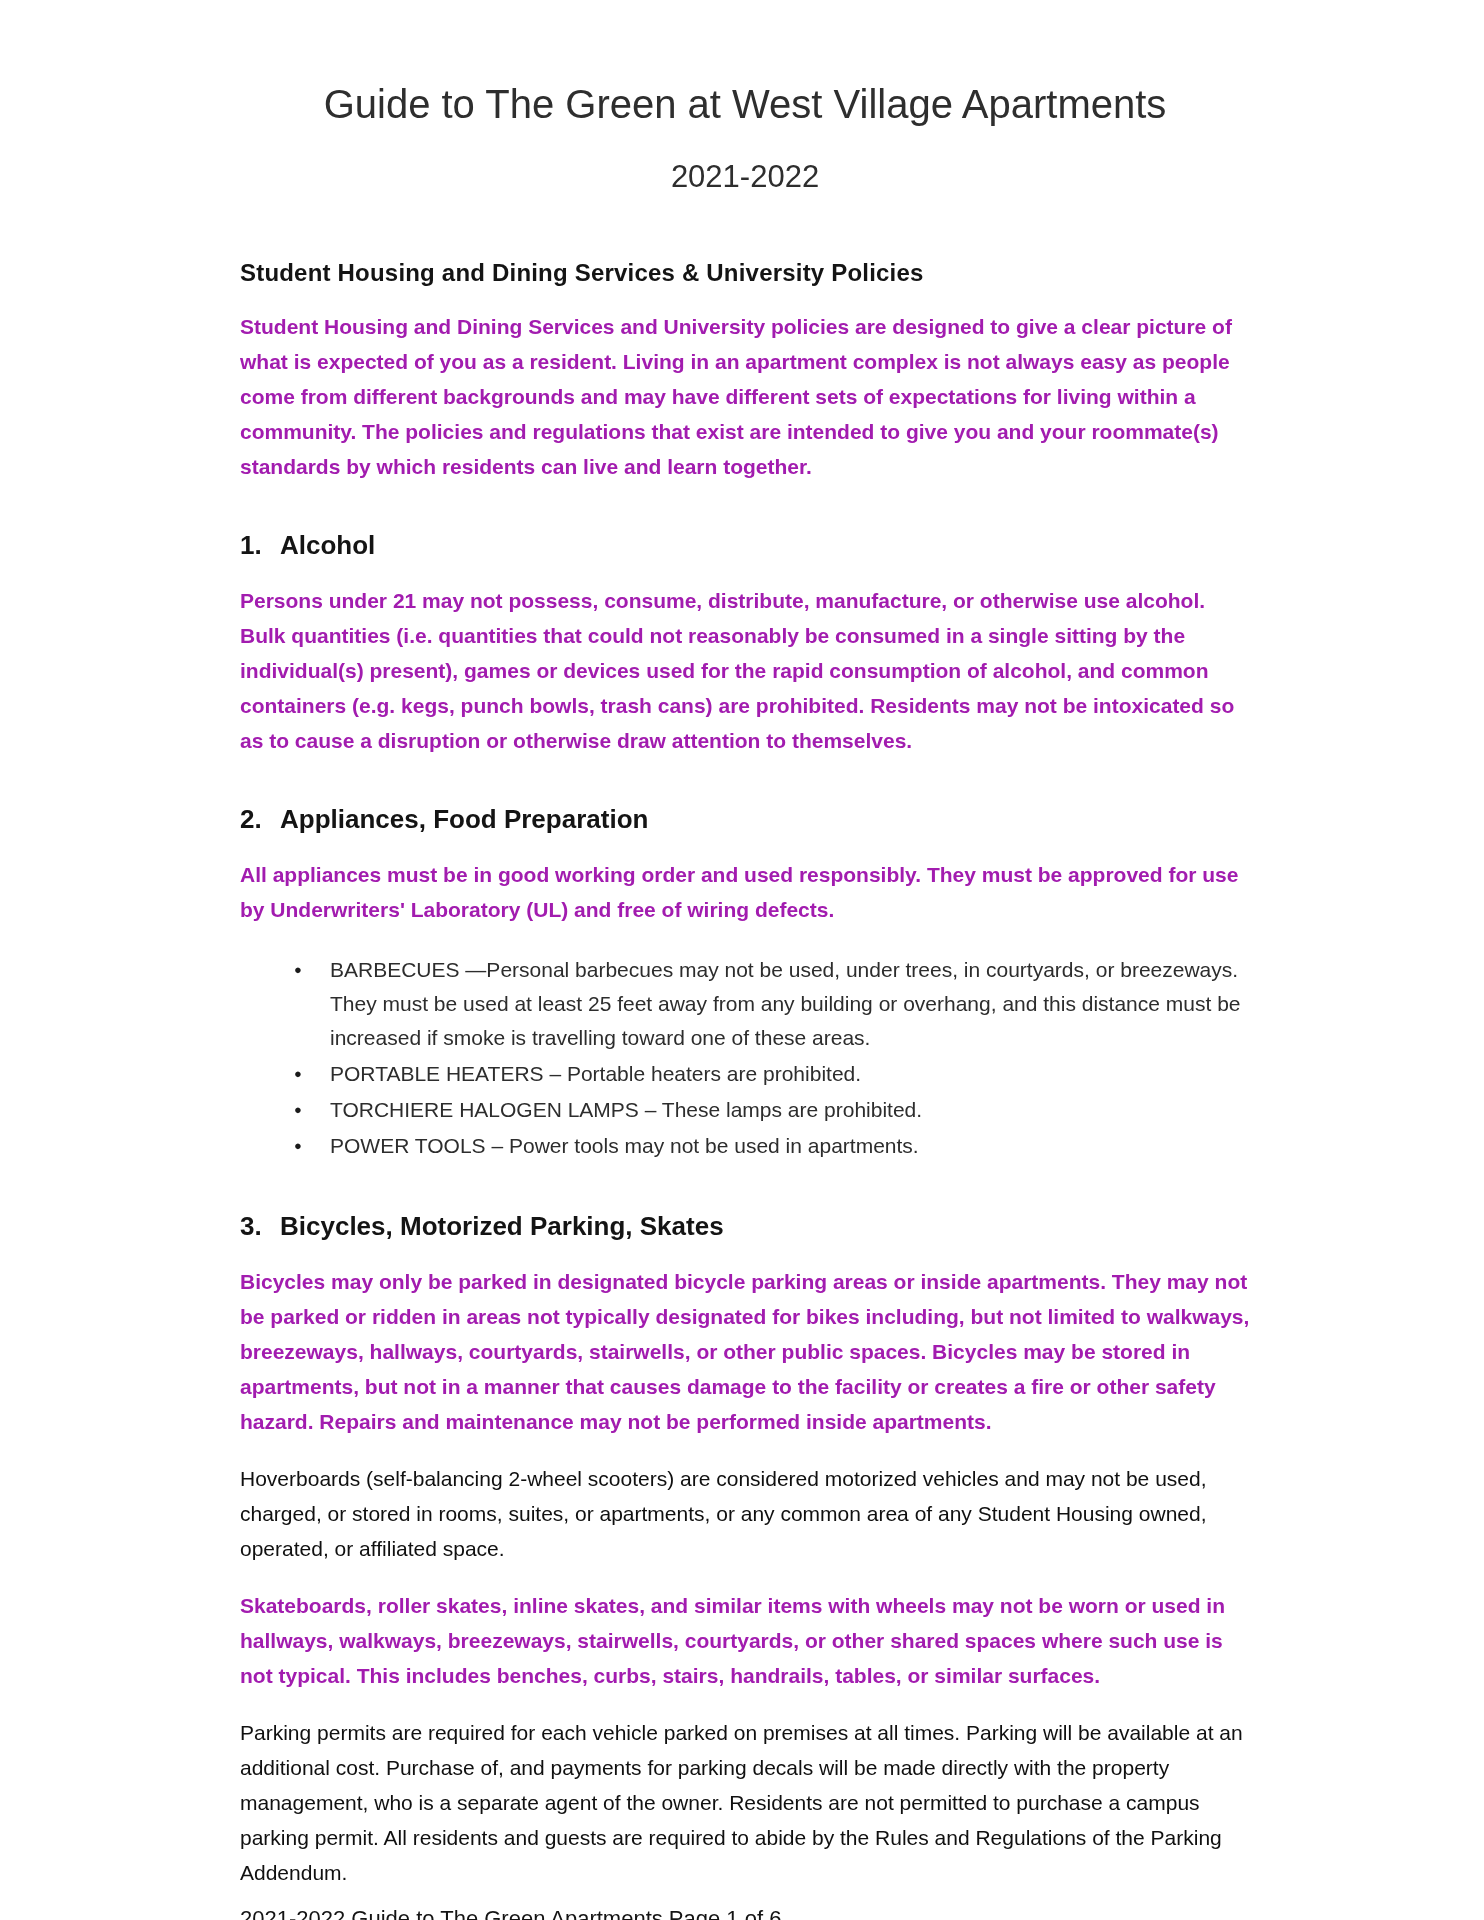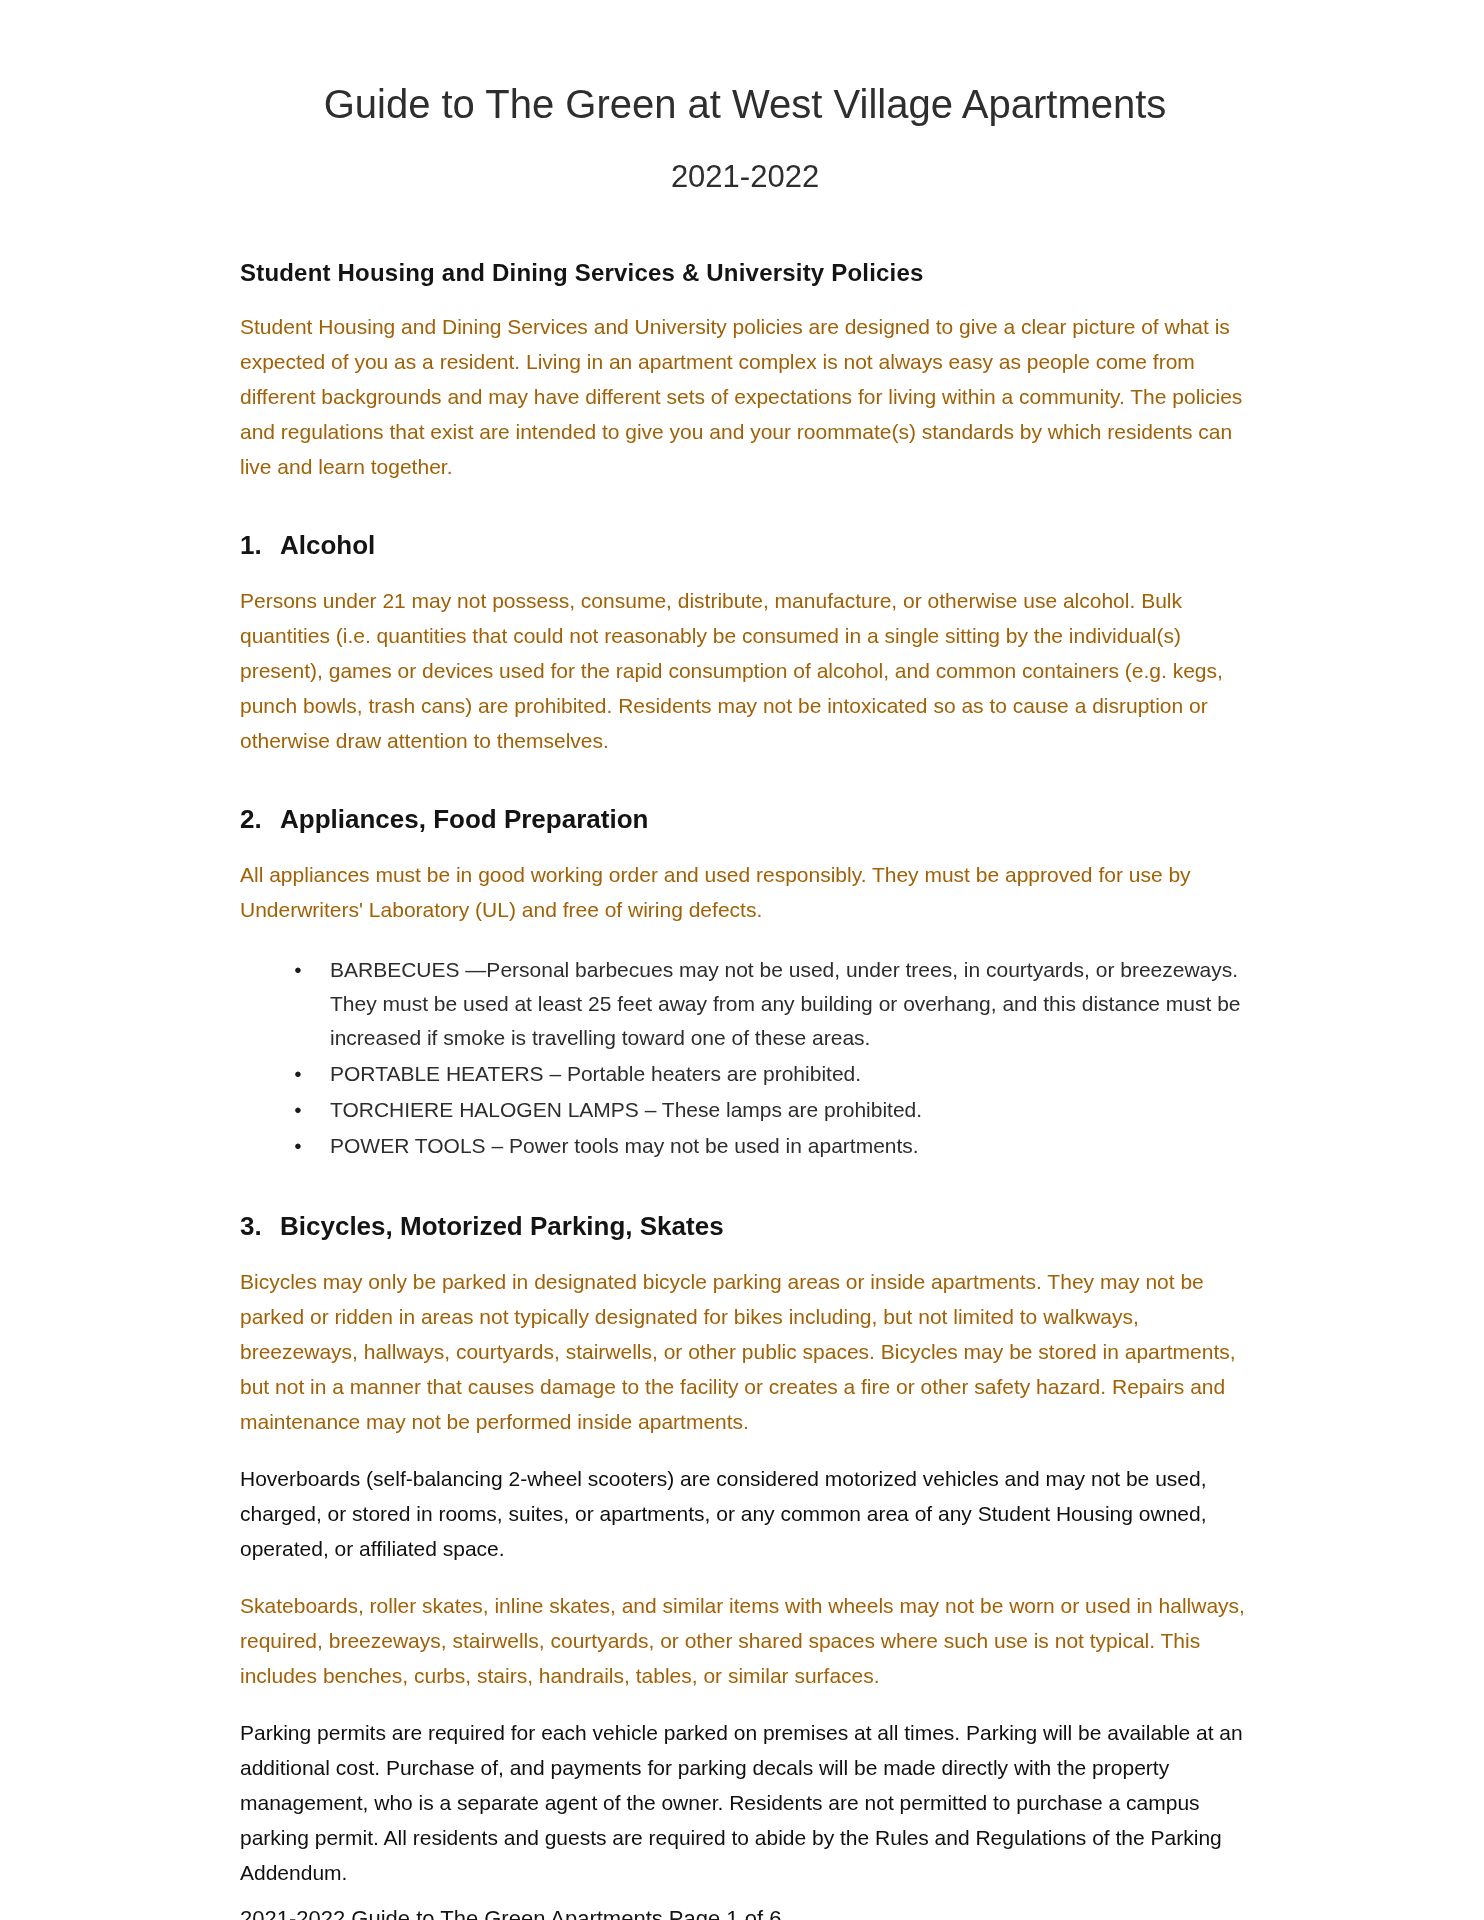--- a/index.html
+++ b/index.html
@@ -32,22 +32,23 @@
   .main-heading {
     font-size: 24px;
     font-weight: 700;
     color: #141414;
     margin-top: 64px;
     letter-spacing: 0.2px;
   }
   .body-text {
     font-size: 21px;
     line-height: 35px;
-    color: #a16207;
+    color: #a21caf;
     margin-top: 22px;
+    font-weight: bold;
   }
   .body-text.strong {
     font-weight: 500;
     color: #101010;
   }
   .section { margin-top: 46px; }
   .section-heading {
     display: flex;
     align-items: baseline;
     font-size: 26px;
@@ -129,19 +130,19 @@
     </ul>
   </div>
 
   <div class="section">
     <h3 class="section-heading">
       <span class="section-number">3.</span>
       <span>Bicycles, Motorized Parking, Skates</span>
     </h3>
     <p class="body-text">Bicycles may only be parked in designated bicycle parking areas or inside apartments. They may not be parked or ridden in areas not typically designated for bikes including, but not limited to walkways, breezeways, hallways, courtyards, stairwells, or other public spaces. Bicycles may be stored in apartments, but not in a manner that causes damage to the facility or creates a fire or other safety hazard. Repairs and maintenance may not be performed inside apartments.</p>
     <p class="body-text strong">Hoverboards (self-balancing 2-wheel scooters) are considered motorized vehicles and may not be used, charged, or stored in rooms, suites, or apartments, or any common area of any Student Housing owned, operated, or affiliated space.</p>
-    <p class="body-text">Skateboards, roller skates, inline skates, and similar items with wheels may not be worn or used in hallways, required, breezeways, stairwells, courtyards, or other shared spaces where such use is not typical. This includes benches, curbs, stairs, handrails, tables, or similar surfaces.</p>
+    <p class="body-text">Skateboards, roller skates, inline skates, and similar items with wheels may not be worn or used in hallways, walkways, breezeways, stairwells, courtyards, or other shared spaces where such use is not typical. This includes benches, curbs, stairs, handrails, tables, or similar surfaces.</p>
     <p class="body-text strong">Parking permits are required for each vehicle parked on premises at all times. Parking will be available at an additional cost. Purchase of, and payments for parking decals will be made directly with the property management, who is a separate agent of the owner. Residents are not permitted to purchase a campus parking permit. All residents and guests are required to abide by the Rules and Regulations of the Parking Addendum.</p>
   </div>
 
   <div class="footer">2021-2022 Guide to The Green Apartments Page 1 of 6</div>
 
 </div>
 
 </body></html>

